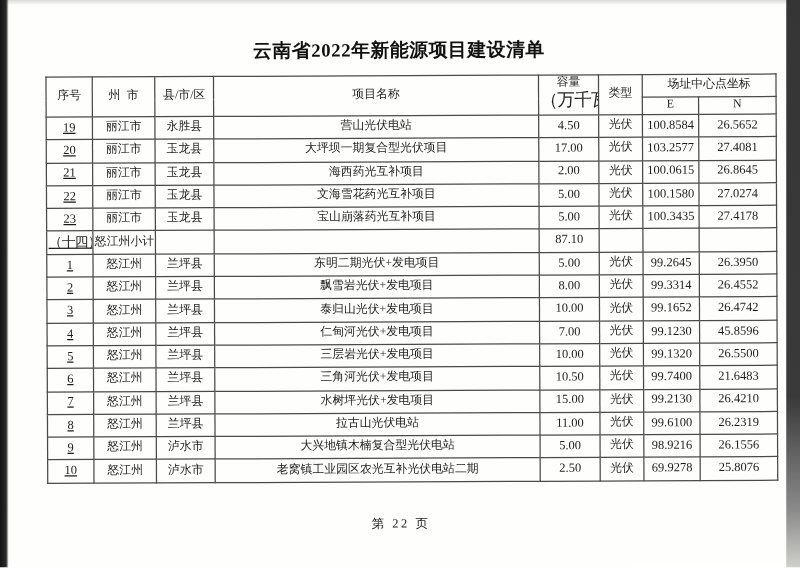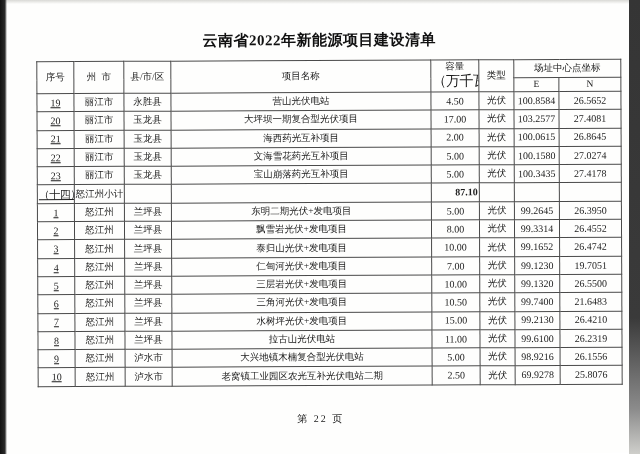--- a/index.html
+++ b/index.html
@@ -49,21 +49,21 @@
   }
   table.main thead th{font-size:9.5px;}
   .hrow1 th{height:17px;}
   .hrow2 th{height:13px;}
   th.spaced{letter-spacing:0.55em;text-indent:0.55em;}
   .cap-head div{line-height:1.2;}
   .cap-head .l2{font-size:14px;letter-spacing:-0.5px;}
   tbody td{height:17.3px;font-size:9.5px;}
   td.col-no{font-size:10px;text-decoration:underline;}
   td.col-capacity, td.col-e, td.col-n{font-size:10px;font-family:"Liberation Serif","DejaVu Serif",serif;}
-  tr.subtotal td.col-capacity{font-weight:bold;text-align:right;}
+  tr.subtotal td.col-capacity{font-weight:normal;}
   tr.subtotal td.col-no{font-size:11px;letter-spacing:-0.5px;}
   .page-footer{
     position:absolute;top:412px;left:0;width:100%;
     text-align:center;font-size:10px;color:#222;letter-spacing:2px;
   }
 </style>
 </head>
 <body>
 
 <div class="page">
@@ -191,21 +191,21 @@
           <td class="col-n">26.4742</td>
         </tr>
         <tr>
           <td class="col-no">4</td>
           <td class="col-prefecture">怒江州</td>
           <td class="col-county">兰坪县</td>
           <td class="col-project">仁甸河光伏+发电项目</td>
           <td class="col-capacity">7.00</td>
           <td class="col-type">光伏</td>
           <td class="col-e">99.1230</td>
-          <td class="col-n">19.7051</td>
+          <td class="col-n">45.8596</td>
         </tr>
         <tr>
           <td class="col-no">5</td>
           <td class="col-prefecture">怒江州</td>
           <td class="col-county">兰坪县</td>
           <td class="col-project">三层岩光伏+发电项目</td>
           <td class="col-capacity">10.00</td>
           <td class="col-type">光伏</td>
           <td class="col-e">99.1320</td>
           <td class="col-n">26.5500</td>

